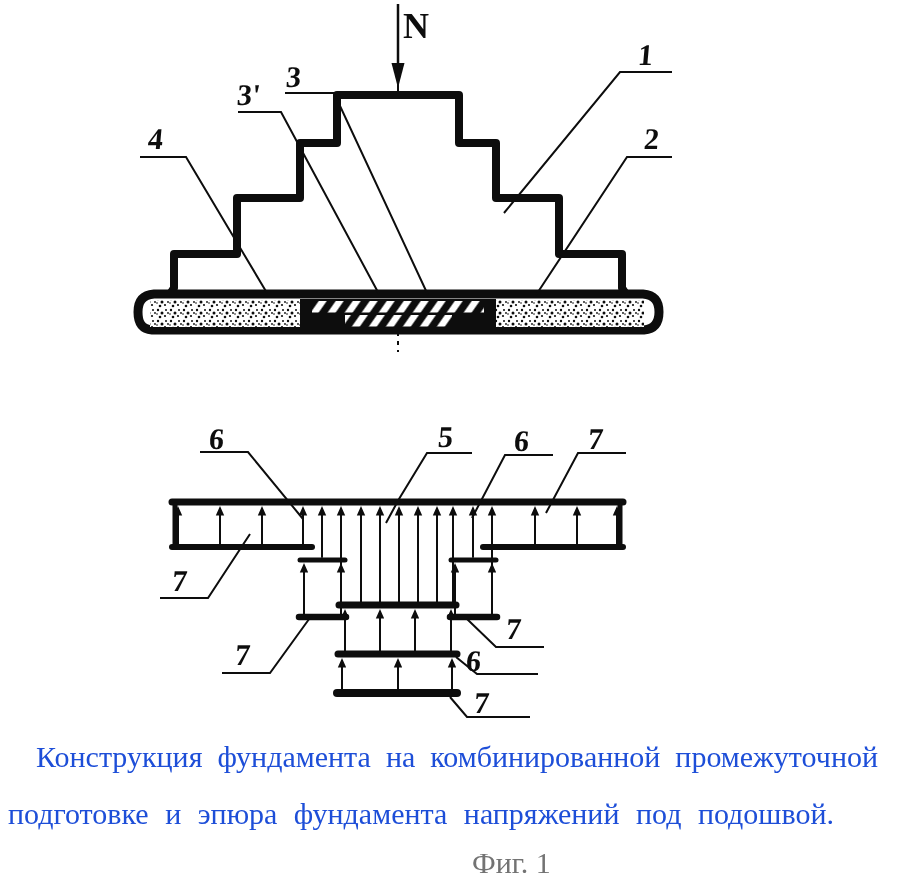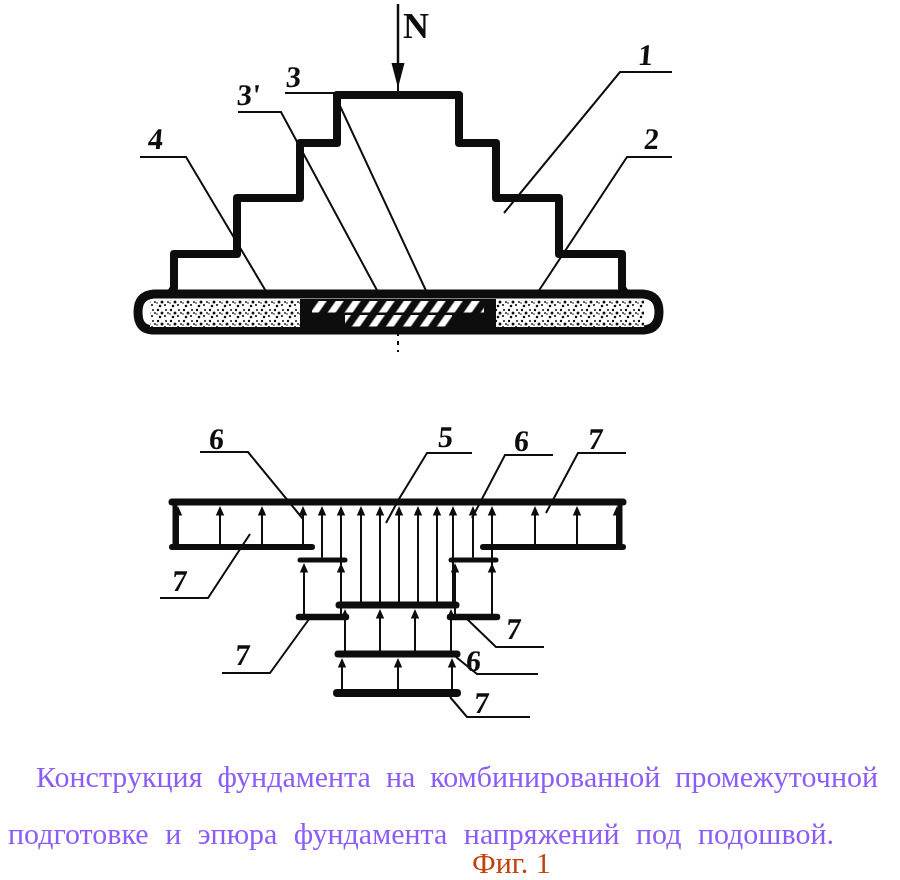--- a/index.html
+++ b/index.html
@@ -9,25 +9,25 @@
   }
   .page svg{position:absolute;left:0;top:0;}
   .callout{
     position:absolute;font-weight:bold;font-size:30px;line-height:1;
     transform:skewX(-5deg);color:#0d0d0d;white-space:nowrap;
   }
   .nlabel{
     position:absolute;font-weight:bold;font-size:36px;line-height:1;color:#0d0d0d;
   }
   .caption-line{
-    position:absolute;font-size:30px;color:#8b5cf6;
-    text-align:justify;text-align-last:justify;white-space:nowrap;margin-top:20px;
+    position:absolute;font-size:30px;color:#1d4ed8;
+    text-align:justify;text-align-last:justify;white-space:nowrap;
   }
   .fig-label{
-    position:absolute;font-size:30px;color:#c2410c;white-space:nowrap;
+    position:absolute;font-size:30px;color:#737373;white-space:nowrap;
   }
 </style>
 </head>
 <body>
 
 <div class="page">
 
   <svg width="900" height="880" viewBox="0 0 900 880">
     <defs>
       <pattern id="stipple" width="13" height="11" patternUnits="userSpaceOnUse">

